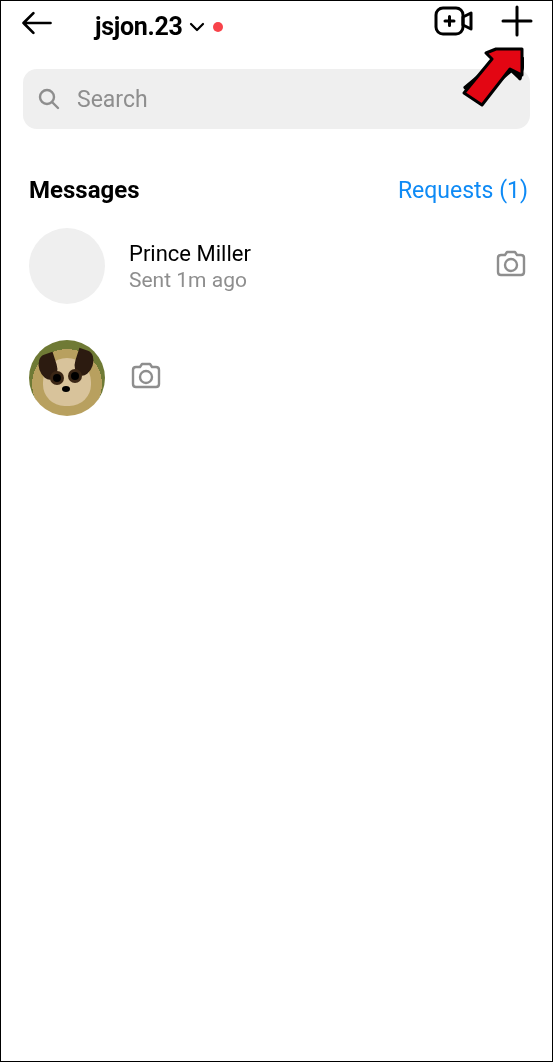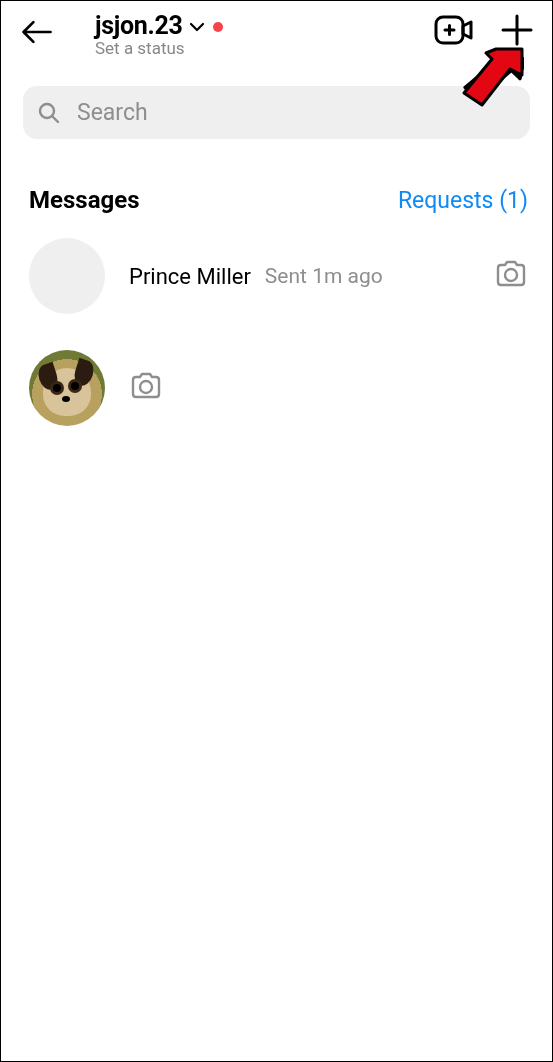--- a/index.html
+++ b/index.html
@@ -67,21 +67,21 @@
       margin-top:-10px;
     }
     .icon-btn {
       cursor: pointer;
       display: flex;
       align-items: center;
       justify-content: center;
     }
     .search-bar {
       margin: 24px 22px 0 22px;
-      height: 53px;
+      height: 60px;
       background: #efefef;
       border-radius: 14px;
       display: flex;
       align-items: center;
       padding: 12px 14px;
       gap: 16px;
       cursor: text;
     }
     .search-placeholder {
       font-size: 23px;
@@ -130,22 +130,22 @@
       background:#d8c39b; border-radius:50% 50% 45% 45%;
     }
     .dog-ear-l { position:absolute; left:10px; top:14px; width:18px; height:26px; background:#2c1b10; border-radius:50% 0 50% 50%; transform:rotate(-18deg);}
     .dog-ear-r { position:absolute; left:46px; top:10px; width:18px; height:26px; background:#2c1b10; border-radius:0 50% 50% 50%; transform:rotate(18deg);}
     .dog-eye-l { position:absolute; left:24px; top:34px; width:8px; height:8px; background:#000; border-radius:50%; box-shadow:0 0 0 3px #3a2615;}
     .dog-eye-r { position:absolute; left:42px; top:32px; width:8px; height:8px; background:#000; border-radius:50%; box-shadow:0 0 0 3px #3a2615;}
     .dog-nose { position:absolute; left:33px; top:46px; width:8px; height:6px; background:#000; border-radius:50%;}
     .conv-text {
       flex: 1 1 auto;
       display:flex;
-      flex-direction:row;
-      gap:14px;
+      flex-direction:column;
+      gap:2px;
     }
     .conv-name {
       font-size: 22px;
       color: #000;
       font-weight: 400;
     }
     .conv-sub {
       font-size: 21px;
       color: #8e8e8e;
     }
@@ -172,21 +172,20 @@
     </svg>
   </div>
   <div class="username-block">
     <div class="username-row">
       <span class="username">jsjon.23</span>
       <svg class="chev-down" width="16" height="12" viewBox="0 0 16 12">
         <path d="M2 3 L8 9 L14 3" stroke="#000" stroke-width="2.2" fill="none" stroke-linecap="round" stroke-linejoin="round"></path>
       </svg>
       <span class="red-dot"></span>
     </div>
-    <span class="status-text">Set a status</span>
   </div>
   <div class="header-actions">
     <div class="icon-btn">
       <svg width="40" height="34" viewBox="0 0 40 34">
         <rect x="2" y="4" width="27" height="26" rx="7" ry="7" stroke="#000" stroke-width="3" fill="none"></rect>
         <path d="M29 13 L37 9 L37 25 L29 21 Z" stroke="#000" stroke-width="3" fill="none" stroke-linejoin="round"></path>
         <path d="M11 17 L20 17 M15.5 12.5 L15.5 21.5" stroke="#000" stroke-width="3" stroke-linecap="round"></path>
       </svg>
     </div>
     <div class="icon-btn">

